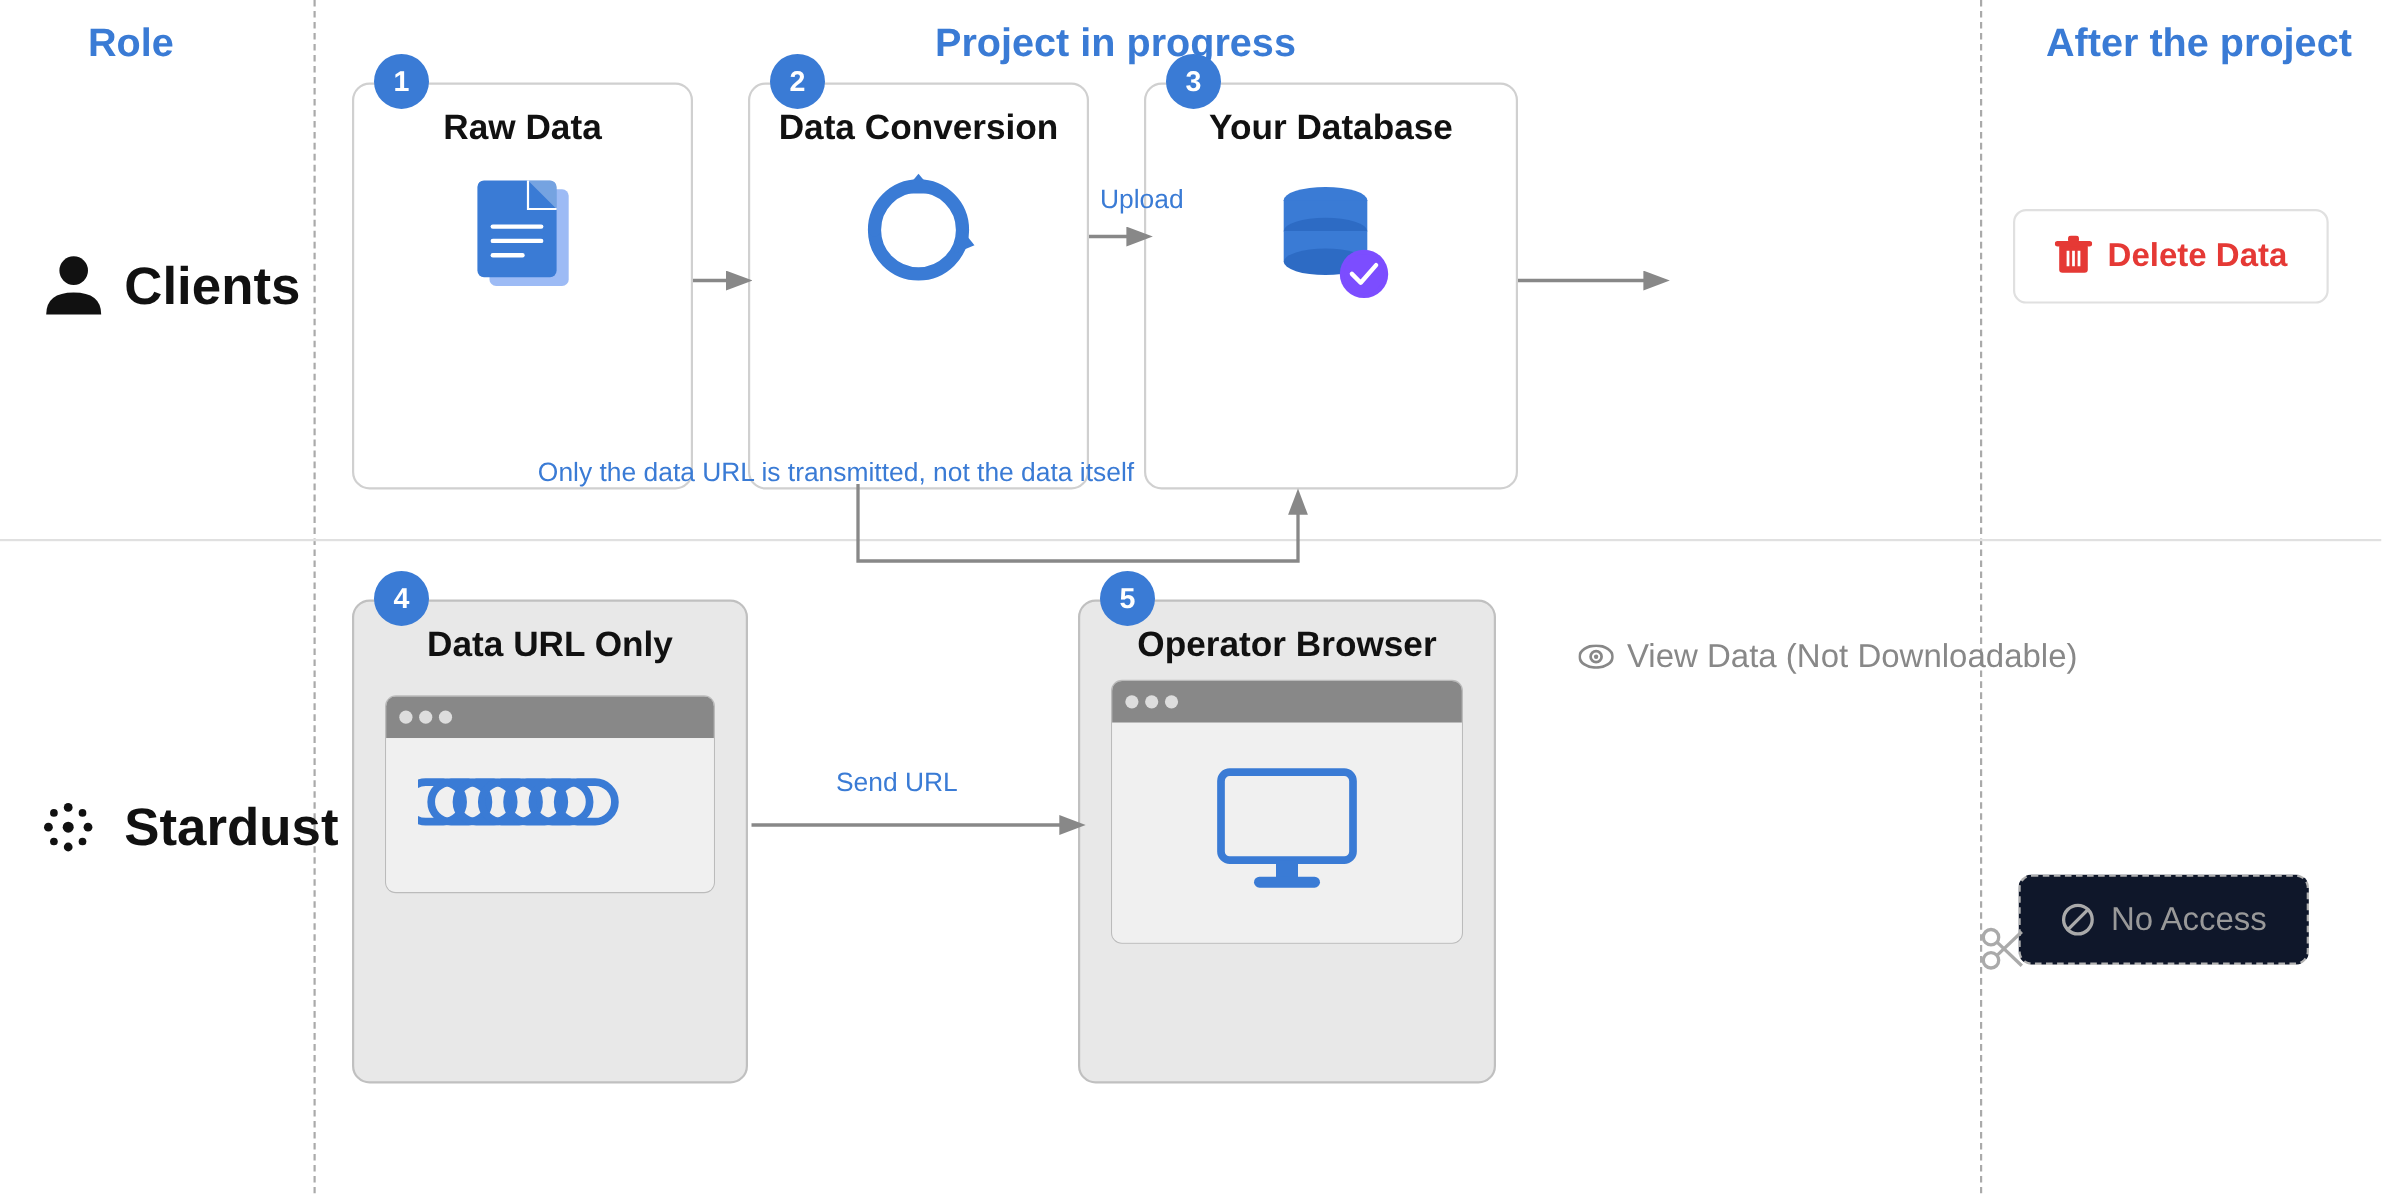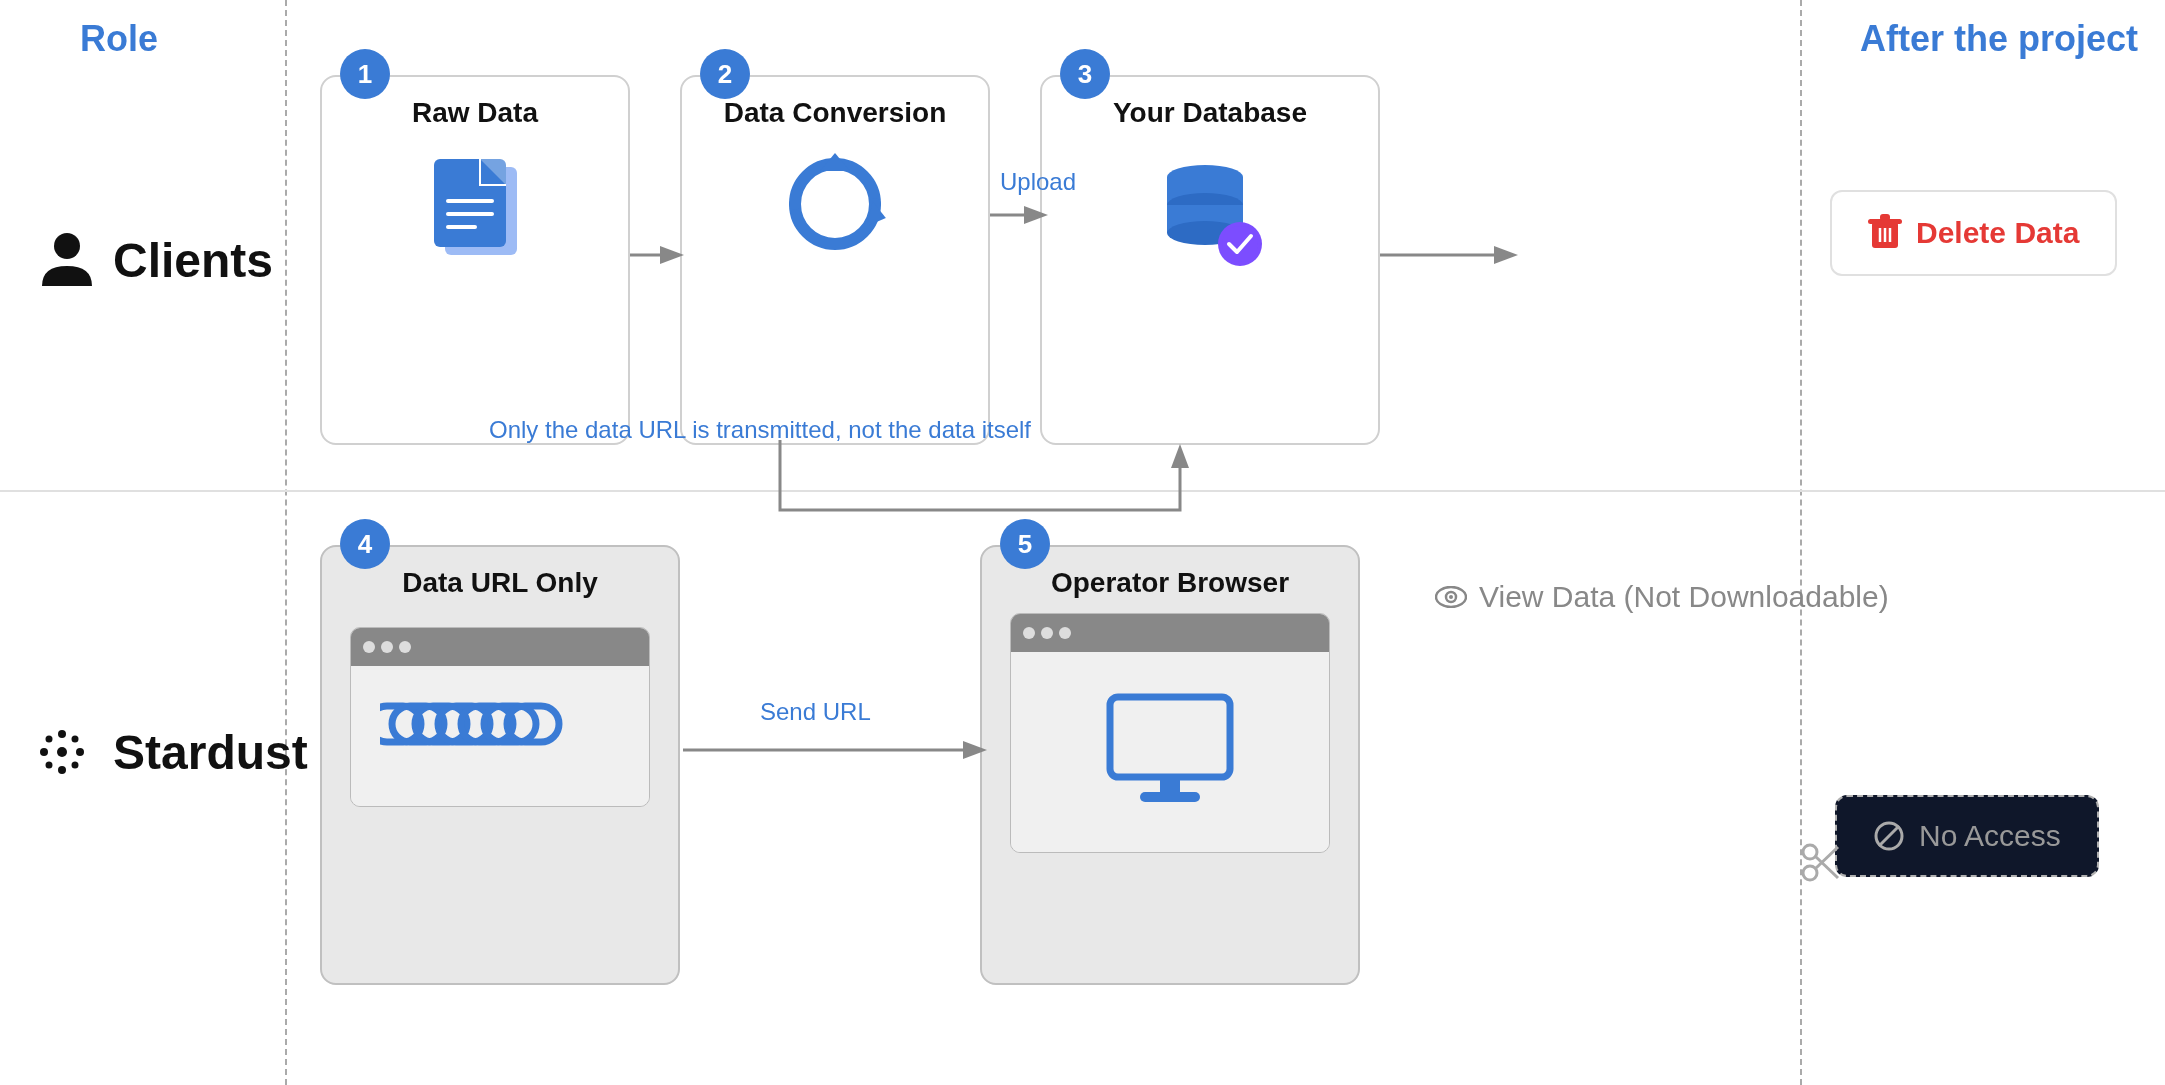--- a/index.html
+++ b/index.html
@@ -79,21 +79,21 @@
       background: #fff;
       border: 2px solid #d0d0d0;
       border-radius: 16px;
       display: flex;
       flex-direction: column;
       align-items: center;
       justify-content: flex-start;
       padding: 20px 20px 30px;
     }
     .step-box-title {
-      font-size: 28px;
+      font-size: 32px;
       font-weight: 700;
       color: #111;
       margin-bottom: 20px;
       text-align: center;
     }
 
     
     .step-box-dark {
       background: #e8e8e8;
       border: 2px solid #c0c0c0;
@@ -201,20 +201,21 @@
       padding: 20px;
       min-height: 140px;
     }
   </style>
 </head>
 <body>
 
 <div class="diagram-container">
 
   <div class="col-header col-header-role">Role</div>
+  <div class="col-header col-header-progress">Project in progress</div>
   <div class="col-header col-header-after">After the project</div>
 
   <div class="divider divider-1"></div>
   <div class="divider divider-2"></div>
 
   <div class="row-divider"></div>
 
   <div class="role-label role-clients">
 
     <svg width="55" height="60" viewBox="0 0 55 60">

